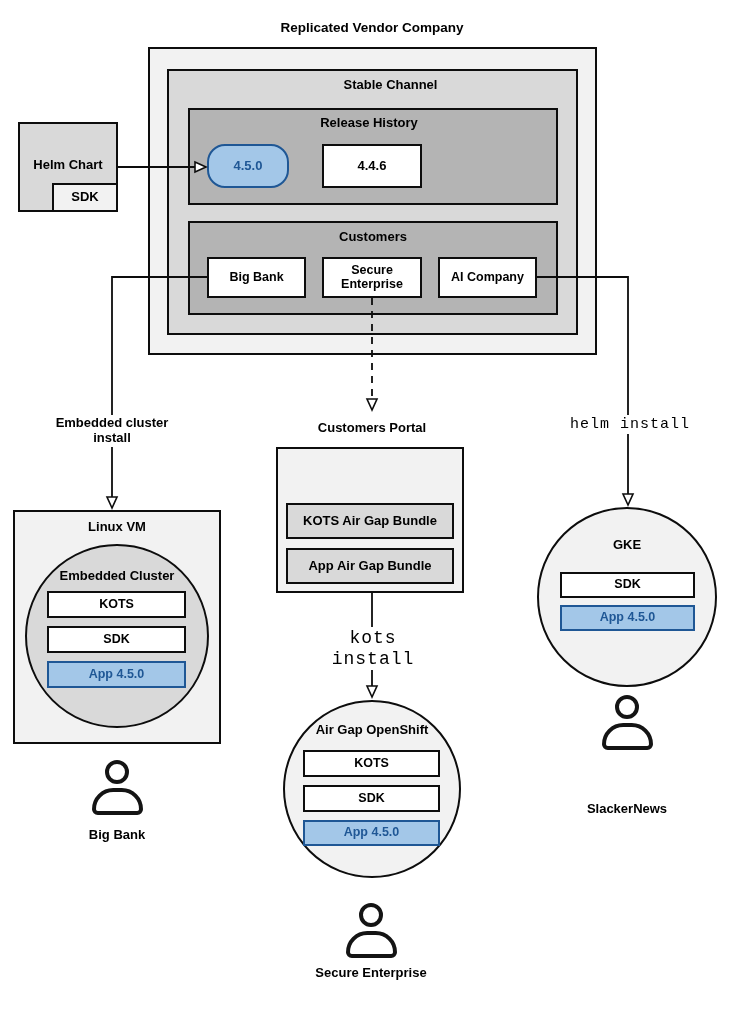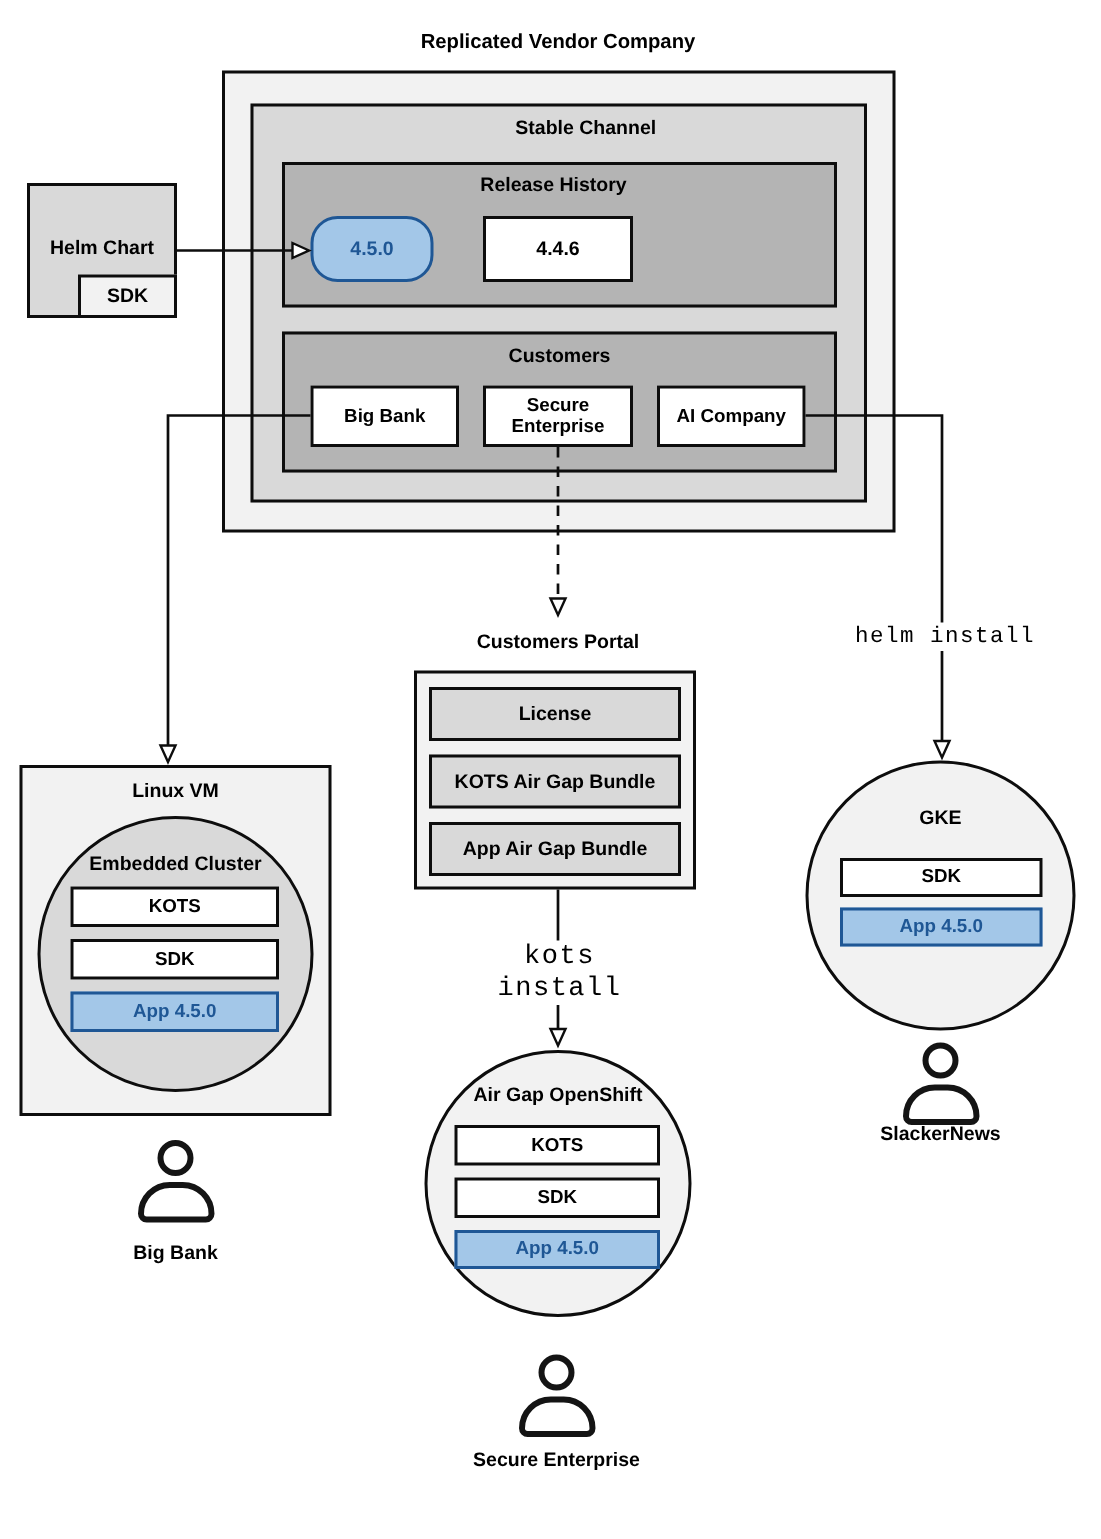--- a/index.html
+++ b/index.html
@@ -52,21 +52,20 @@
   <div class="abs box fill-white center-txt fs12 layer1" style="left:207px;top:257px;width:99px;height:41px;">Big Bank</div>
   <div class="abs box fill-white center-txt fs12 layer1" style="left:322px;top:257px;width:100px;height:41px;padding:0 8px;">Secure Enterprise</div>
   <div class="abs box fill-white center-txt fs12 layer1" style="left:438px;top:257px;width:99px;height:41px;">AI Company</div>
 
   <div class="abs box fill-mid layer1" style="left:18px;top:122px;width:100px;height:90px;"></div>
   <div class="abs lbl fs13 layer1" style="left:18px;top:158px;width:100px;">Helm Chart</div>
   <div class="abs box fill-light center-txt fs13 layer1" style="left:52px;top:183px;width:66px;height:29px;">SDK</div>
 
   <div class="abs lbl fs13 layer1" style="left:282px;top:421px;width:180px;">Customers Portal</div>
   <div class="abs box fill-light layer1" style="left:276px;top:447px;width:188px;height:146px;"></div>
-  <div class="abs box fill-mid center-txt fs13 layer1" style="left:286px;top:458px;width:168px;height:36px;">License</div>
   <div class="abs box fill-mid center-txt fs13 layer1" style="left:286px;top:548px;width:168px;height:36px;">App Air Gap Bundle</div>
   <div class="abs box fill-mid center-txt fs13 layer1" style="left:286px;top:503px;width:168px;height:36px;">KOTS Air Gap Bundle</div>
 
   <div class="abs box fill-light layer1" style="left:13px;top:510px;width:208px;height:234px;"></div>
   <div class="abs lbl fs13 layer1" style="left:13px;top:520px;width:208px;">Linux VM</div>
   <div class="abs circle fill-mid layer1" style="left:25px;top:544px;width:184px;height:184px;"></div>
   <div class="abs lbl fs13 layer1" style="left:25px;top:569px;width:184px;">Embedded Cluster</div>
   <div class="abs box fill-white center-txt fs12 layer1" style="left:47px;top:591px;width:139px;height:27px;">KOTS</div>
   <div class="abs box fill-white center-txt fs12 layer1" style="left:47px;top:626px;width:139px;height:27px;">SDK</div>
   <div class="abs hl center-txt fs12 layer1" style="left:47px;top:661px;width:139px;height:27px;">App 4.5.0</div>
@@ -91,21 +90,21 @@
 
   <div class="abs circle fill-light layer1" style="left:537px;top:507px;width:180px;height:180px;"></div>
   <div class="abs lbl fs13 layer1" style="left:537px;top:538px;width:180px;">GKE</div>
   <div class="abs box fill-white center-txt fs12 layer1" style="left:560px;top:572px;width:135px;height:26px;">SDK</div>
   <div class="abs hl center-txt fs12 layer1" style="left:560px;top:605px;width:135px;height:26px;">App 4.5.0</div>
 
   <div class="abs person layer1" style="left:599px;top:695px;width:56px;">
     <div class="head"></div>
     <div class="torso"></div>
   </div>
-  <div class="abs lbl fs13 layer1" style="left:567px;top:749px;width:120px;">SlackerNews</div>
+  <div class="abs lbl fs13 layer1" style="left:567px;top:802px;width:120px;">SlackerNews</div>
 
   <svg class="overlay" width="734" height="1026">
 
     <g>
       <line x1="118" y1="167" x2="196" y2="167" stroke="#0d0d0d" stroke-width="1.8"></line>
       <polygon points="206,167 195,162 195,172" fill="#fff" stroke="#0d0d0d" stroke-width="1.6"></polygon>
     </g>
 
     <g>
       <polyline points="207,277 112,277 112,498" fill="none" stroke="#0d0d0d" stroke-width="1.8"></polyline>
@@ -121,16 +120,17 @@
       <line x1="372" y1="298" x2="372" y2="399" stroke="#0d0d0d" stroke-width="1.8" stroke-dasharray="7,6"></line>
       <polygon points="372,410 367,399 377,399" fill="#fff" stroke="#0d0d0d" stroke-width="1.6"></polygon>
     </g>
 
     <g>
       <line x1="372" y1="593" x2="372" y2="687" stroke="#0d0d0d" stroke-width="1.8"></line>
       <polygon points="372,697 367,686 377,686" fill="#fff" stroke="#0d0d0d" stroke-width="1.6"></polygon>
     </g>
   </svg>
 
+  <div class="abs lbl fs13 line-label" style="left:47px;top:415px;width:130px;">Embedded cluster install</div>
   <div class="abs lbl mono line-label" style="left:560px;top:415px;width:140px;font-size:15px;">helm install</div>
   <div class="abs lbl mono line-label" style="left:303px;top:627px;width:140px;font-size:18px;">kots install</div>
 
 </div>
 
 </body></html>

